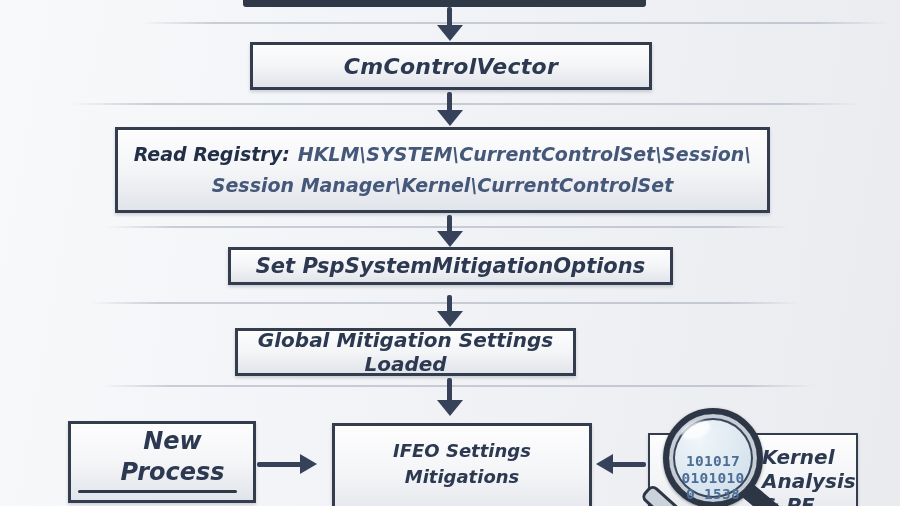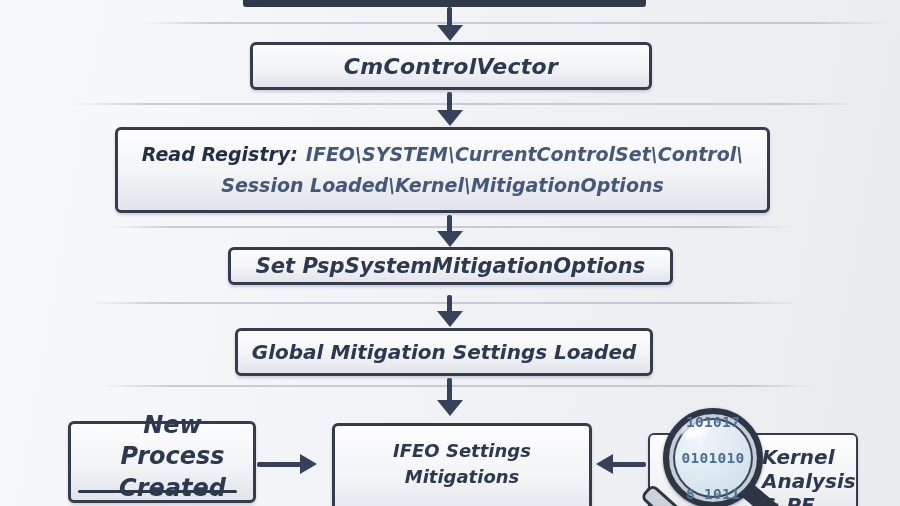--- a/index.html
+++ b/index.html
@@ -6,50 +6,50 @@
   .canvas{
     position:relative;width:900px;height:506px;overflow:hidden;
     background:linear-gradient(100deg,#f8f9fb 0%,#f2f3f6 45%,#e9ebef 100%);
     font-family:"DejaVu Sans",sans-serif;
   }
   .rule{position:absolute;height:2px;opacity:.5;
     background:linear-gradient(90deg,rgba(150,160,175,0),rgba(150,160,175,.95) 10%,rgba(150,160,175,.95) 90%,rgba(150,160,175,0));}
   .box{
     position:absolute;
     background:linear-gradient(180deg,#fdfdfe 0%,#f4f5f7 50%,#e1e4ea 100%);
-    border:3px solid #333d4d;border-radius:6px;
+    border:3px solid #333d4d;border-radius:0;
     box-shadow:0 2px 3px rgba(44,57,80,.20), inset 0 1px 0 rgba(255,255,255,.85);
     color:#2c3950;font-weight:bold;font-style:italic;
     display:flex;flex-direction:column;align-items:center;justify-content:center;
     text-align:center;box-sizing:border-box;
   }
   .remnant{position:absolute;left:243px;top:0;width:403px;height:7px;background:#2f3947;border-radius:0 0 3px 3px;}
   .vstem{position:absolute;width:5px;background:#35425a;border-radius:2px;}
   .vhead{position:absolute;width:0;height:0;border-left:13px solid transparent;border-right:13px solid transparent;border-top:16px solid #35425a;}
   .hstem{position:absolute;height:5px;background:#35425a;border-radius:2px;}
   .hheadR{position:absolute;width:0;height:0;border-top:10px solid transparent;border-bottom:10px solid transparent;border-left:17px solid #35425a;}
   .hheadL{position:absolute;width:0;height:0;border-top:10px solid transparent;border-bottom:10px solid transparent;border-right:17px solid #35425a;}
 
   .cm{left:250px;top:42px;width:402px;height:48px;font-size:22px;letter-spacing:.3px;}
   .registry{left:115px;top:127px;width:655px;height:86px;font-size:19px;line-height:1.65;}
   .reg-label{color:#222f47;margin-right:8px;}
   .reg-path{color:#46587a;}
   .psp{left:228px;top:247px;width:445px;height:38px;font-size:21px;}
-  .global{left:235px;top:328px;width:418px;height:48px;font-size:20px;}
+  .global{left:235px;top:328px;width:341px;height:48px;font-size:20px;}
   .np{left:68px;top:421px;width:188px;height:82px;font-size:24px;line-height:1.3;padding-bottom:10px;padding-left:21px;}
   .np-underline{position:absolute;left:7px;right:16px;bottom:7px;height:3px;background:#2e3947;border-radius:2px;}
   .ifeo{left:332px;top:423px;width:260px;height:100px;font-size:18px;line-height:26px;justify-content:flex-start;padding-top:12px;z-index:1;}
   .kernel{left:648px;top:433px;width:210px;height:92px;font-size:20px;line-height:24px;align-items:flex-start;justify-content:flex-start;padding:10px 0 0 112px;text-align:left;border-width:2.5px;z-index:2;}
 
   .lens{position:absolute;left:663px;top:408px;width:88px;height:88px;border-radius:50%;
     background:radial-gradient(circle at 35% 28%, #f0f6fa 0%, #dae6ef 55%, #c7d8e5 100%);
     border:6px solid #2c3644;
     box-shadow:0 1px 3px rgba(44,54,68,.45), inset 0 0 0 4px #c6cdd6, inset 0 0 0 6px #3a465a;
     z-index:5;}
-  .lens-text{position:absolute;inset:0;display:flex;flex-direction:column;align-items:center;justify-content:space-between;
+  .lens-text{position:absolute;inset:0;display:flex;flex-direction:column;align-items:center;justify-content:flex-end;
     font-family:"DejaVu Sans Mono",monospace;font-weight:bold;color:#4c6e97;font-size:14.5px;line-height:1.12;letter-spacing:.3px;}
   .lens-glare{position:absolute;left:12px;top:8px;width:30px;height:16px;border-radius:50%;
     background:rgba(255,255,255,.75);transform:rotate(-20deg);filter:blur(1px);}
   .handle-left{position:absolute;left:640px;top:496px;width:40px;height:13px;background:#ccd2da;
     border:3px solid #2c3644;border-radius:7px;transform:rotate(42deg);z-index:4;}
   .handle-right{position:absolute;left:740px;top:494px;width:44px;height:17px;background:#2c3644;
     border-radius:4px;transform:rotate(40deg);z-index:4;}
 </style>
 </head>
 <body>
@@ -69,23 +69,23 @@
 
   <div class="box cm">
     <span>CmControlVector</span>
   </div>
 
   <div class="vstem" style="left:447px;top:92px;height:20px;"></div>
   <div class="vhead" style="left:437px;top:110px;"></div>
 
   <div class="box registry">
     <div>
-      <span class="reg-label">Read Registry:</span><span class="reg-path">IFEO\SYSTEM\CurrentControlSet\Control\</span>
+      <span class="reg-label">Read Registry:</span><span class="reg-path">HKLM\SYSTEM\CurrentControlSet\Session\</span>
     </div>
-    <div class="reg-path">Session Loaded\Kernel\MitigationOptions</div>
+    <div class="reg-path">Session Manager\Kernel\CurrentControlSet</div>
   </div>
 
   <div class="vstem" style="left:447px;top:215px;height:18px;"></div>
   <div class="vhead" style="left:437px;top:231px;"></div>
 
   <div class="box psp">
     <span>Set PspSystemMitigationOptions</span>
   </div>
 
   <div class="vstem" style="left:447px;top:295px;height:18px;"></div>
@@ -93,21 +93,20 @@
 
   <div class="box global">
     <span>Global Mitigation Settings Loaded</span>
   </div>
 
   <div class="vstem" style="left:447px;top:378px;height:24px;"></div>
   <div class="vhead" style="left:437px;top:400px;"></div>
 
   <div class="box np">
     <span>New Process</span>
-    <span>Created</span>
     <div class="np-underline"></div>
   </div>
 
   <div class="hstem" style="left:257px;top:462px;width:45px;"></div>
   <div class="hheadR" style="left:300px;top:454px;"></div>
 
   <div class="box ifeo">
     <span>IFEO Settings</span>
     <span>Mitigations</span>
   </div>
@@ -121,17 +120,17 @@
     <span>&amp; PE</span>
   </div>
 
   <div class="handle-left"></div>
   <div class="handle-right"></div>
   <div class="lens">
     <div class="lens-glare"></div>
     <div class="lens-text">
       <span>101017</span>
       <span>0101010</span>
-      <span>8 1011</span>
+      <span>0 1538</span>
     </div>
   </div>
 
 </div>
 
 </body></html>

